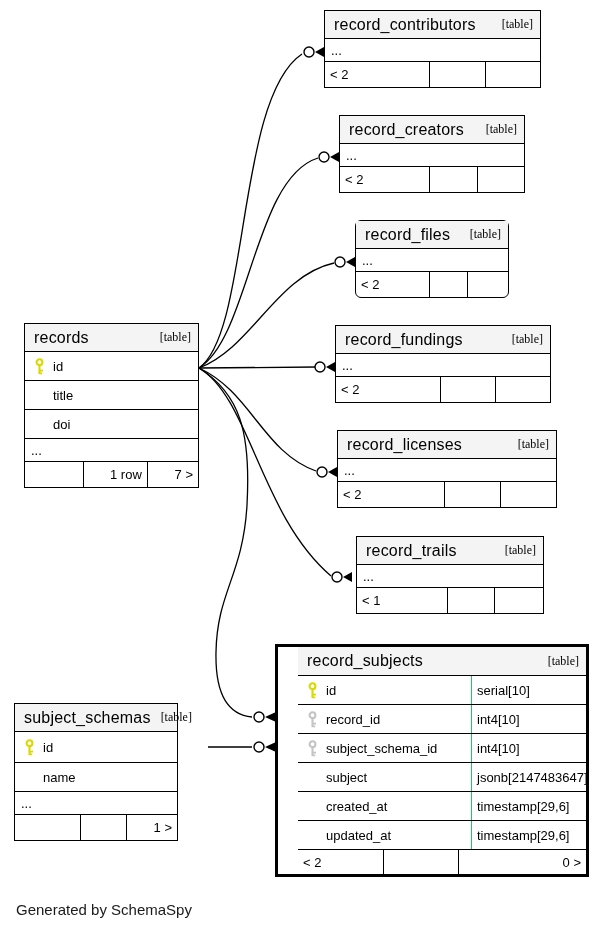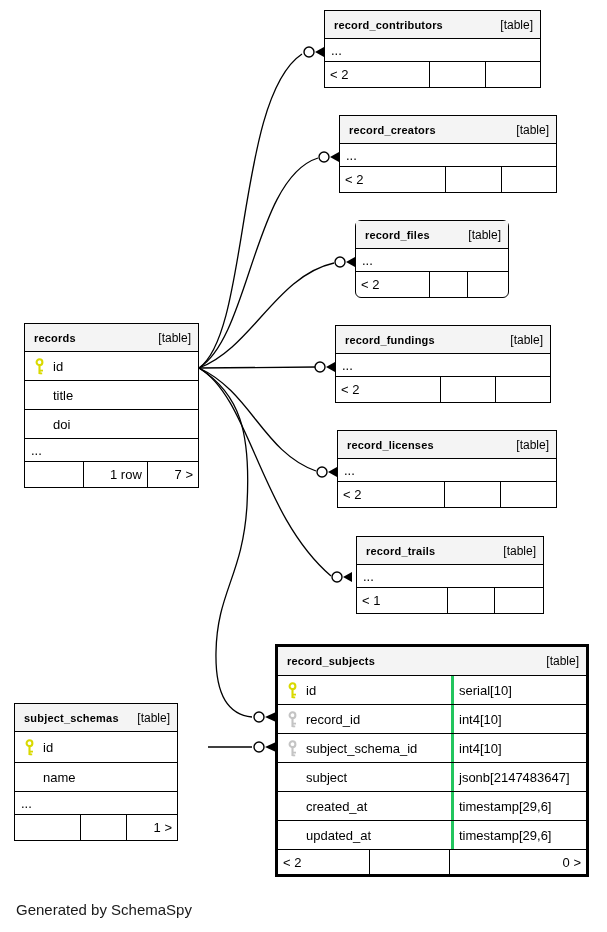--- a/index.html
+++ b/index.html
@@ -23,39 +23,39 @@
   .hdr {
     height: 28px;
     display: flex;
     align-items: center;
     justify-content: space-between;
     background: #f4f4f4;
     border-bottom: 1.5px solid #000;
     padding: 0 7px 0 9px;
   }
   .tbl.focus .hdr { height: 29px; }
-  .nm { font-weight: bold; font-size: 11px; letter-spacing: 0.2px; }
-  .bdg { font-size: 12px; margin-left: 10px; white-space: nowrap; }
+  .nm { font-weight: normal; font-size: 16px; letter-spacing: 0.2px; }
+  .bdg { font-size: 12px; margin-left: 10px; white-space: nowrap; font-family: Liberation Serif, serif; }
   .row {
     height: 29px;
     display: flex;
     align-items: center;
     border-bottom: 1px solid #000;
   }
   .row.tall { height: 31px; }
   .row.ell { height: 23px; padding-left: 6px; }
   .ki { width: 28px; display: flex; justify-content: center; align-items: center; flex: 0 0 28px; }
   .key-pk { color: #d9d900; }
   .key-fk { color: #c4c4c4; }
   .lbl { white-space: nowrap; }
   .ncell { display: flex; align-items: center; height: 100%; flex: 0 0 173px; }
   .tcell {
     flex: 1; height: 100%;
     display: flex; align-items: center;
-    border-left: 3px solid #22c55e;
+    border-left: 1px solid #22c55e;
     padding-left: 5px;
     white-space: nowrap;
   }
   .ftr { height: 25px; display: flex; align-items: stretch; }
   .tbl.focus .ftr { height: 24px; }
   .fc {
     border-right: 1px solid #000;
     display: flex; align-items: center;
     padding: 0 5px;
     white-space: nowrap;
@@ -148,21 +148,21 @@
   <div class="row ell">
     <span>...</span>
   </div>
   <div class="ftr">
     <span class="fc" style="flex:0 0 49%">&lt; 2</span>
     <span class="fc" style="flex:0 0 26%"></span>
     <span class="fc r" style="flex:1"></span>
   </div>
 </div>
 
-<div class="tbl" style="left:339px; top:115px; width:218px;">
+<div class="tbl" style="left:339px; top:115px; width:186px;">
   <div class="hdr">
     <span class="nm">record_creators</span>
     <span class="bdg">[table]</span>
   </div>
   <div class="row ell">
     <span>...</span>
   </div>
   <div class="ftr">
     <span class="fc" style="flex:0 0 49%">&lt; 2</span>
     <span class="fc" style="flex:0 0 26%"></span>
@@ -223,21 +223,21 @@
   <div class="row ell">
     <span>...</span>
   </div>
   <div class="ftr">
     <span class="fc" style="flex:0 0 49%">&lt; 1</span>
     <span class="fc" style="flex:0 0 25%"></span>
     <span class="fc r" style="flex:1"></span>
   </div>
 </div>
 
-<div class="tbl focus" style="left:275px; top:644px; width:314px;">
+<div class="tbl focus" style="left:275px; top:644px; width:314px;padding-left:20px;">
   <div class="hdr">
     <span class="nm">record_subjects</span>
     <span class="bdg">[table]</span>
   </div>
   <div class="row">
     <div class="ncell">
       <span class="ki key-pk">
         <svg width="11" height="17" viewBox="0 0 11 17">
             <circle cx="5.5" cy="4.2" r="2.9" fill="none" stroke="currentColor" stroke-width="2.1"></circle>
             <line x1="5.5" y1="7" x2="5.5" y2="16" stroke="currentColor" stroke-width="2.1"></line>

